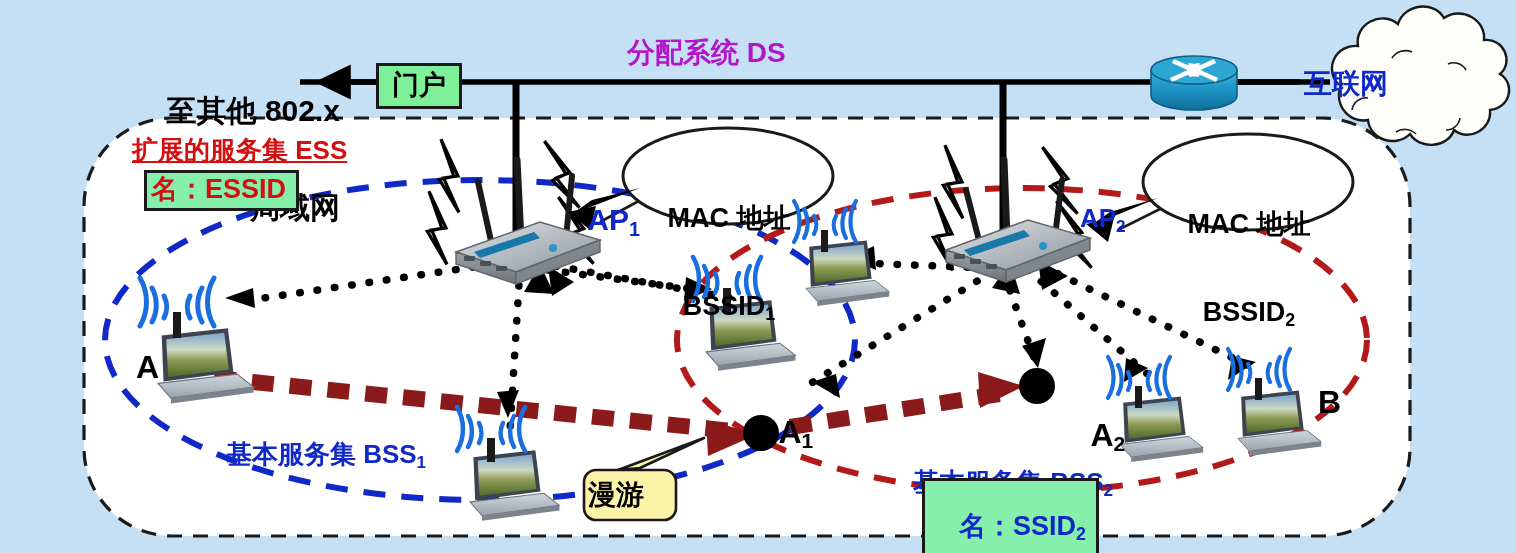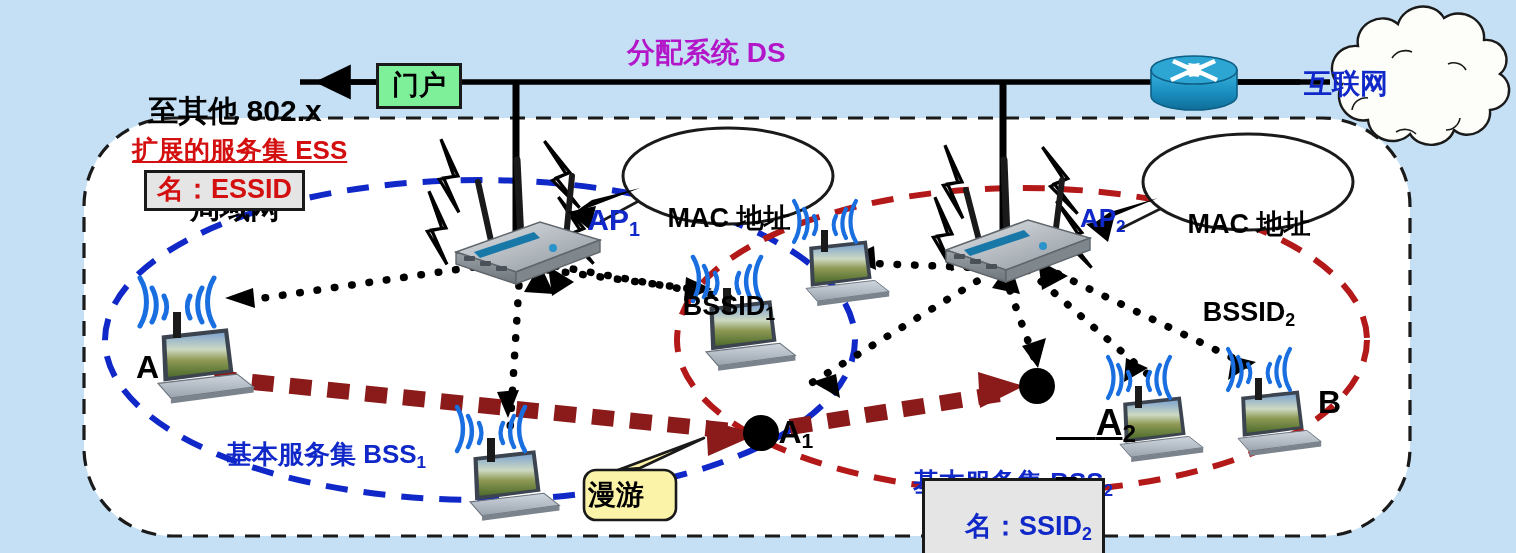--- a/index.html
+++ b/index.html
@@ -5,21 +5,21 @@
   html,body{margin:0;padding:0;}
   body{
     width:1516px;height:553px;overflow:hidden;
     background:#c5e0f5;
     font-family:"Liberation Sans","DejaVu Sans",sans-serif;
     position:relative;
   }
   #stage{position:absolute;left:0;top:0;width:1516px;height:553px;}
   svg.layer{position:absolute;left:0;top:0;width:1516px;height:553px;overflow:visible;}
   .lbl{position:absolute;white-space:pre;font-weight:bold;line-height:1.08;}
-  .boxed{border:3px solid #1a1a1a;background:#e5e5e5;padding:2px 10px 4px 10px;}
+  .boxed{border:3px solid #1a1a1a;background:#86efac;padding:2px 10px 4px 4px;}
   .red{color:#d40f10;}
   .blue{color:#1028c8;}
   .mag{color:#b316c8;}
   .blk{color:#000000;}
   sub{font-size:.66em;vertical-align:baseline;position:relative;top:.28em;}
 </style>
 </head>
 <body>
 
 <div id="stage">
@@ -310,21 +310,21 @@
     </g>
 
     <g fill="#000">
       <path d="M640 188 L572 214 L592 200 z"></path>
       <path d="M568 212 l28 -6 l-6 24 z"></path>
       <path d="M1158 198 L1090 226 L1110 212 z"></path>
       <path d="M1086 224 l28 -6 l-6 24 z"></path>
     </g>
   </svg>
 
-  <div class="lbl blk" style="left:130px;top:30px;font-size:30px;text-align:center;width:210px;">
+  <div class="lbl blk" style="left:130px;top:30px;font-size:30px;text-align:right;width:210px;">
     <div>至其他 802.x</div>
     <div>局域网</div>
   </div>
 
   <div class="lbl mag" style="left:627px;top:38px;font-size:28px;">分配系统 DS</div>
 
   <div class="lbl blk" style="left:376px;top:63px;width:80px;height:40px;background:#7ef09a;border:3px solid #1a1a1a;
               display:flex;align-items:center;justify-content:center;font-size:27px;">门户</div>
 
   <div class="lbl blue" style="left:1304px;top:69px;font-size:28px;">互联网</div>
@@ -360,18 +360,18 @@
   <div class="lbl blue boxed" style="left:922px;top:478px;font-size:27px;">
     <span>名：SSID</span><sub>2</sub>
   </div>
 
   <div class="lbl blk" style="left:588px;top:480px;width:84px;font-size:28px;">漫游</div>
 
   <div class="lbl blk" style="left:136px;top:350px;font-size:32px;">A</div>
   <div class="lbl blk" style="left:744px;top:380px;font-size:32px;">
     <span>A</span><sub>1</sub>
   </div>
-  <div class="lbl blk" style="left:1056px;top:363px;font-size:37px;text-decoration:underline;">
+  <div class="lbl blk" style="left:1056px;top:383px;font-size:32px;">
     <span>A</span><sub>2</sub>
   </div>
   <div class="lbl blk" style="left:1318px;top:385px;font-size:32px;">B</div>
 
 </div>
 
 </body></html>

